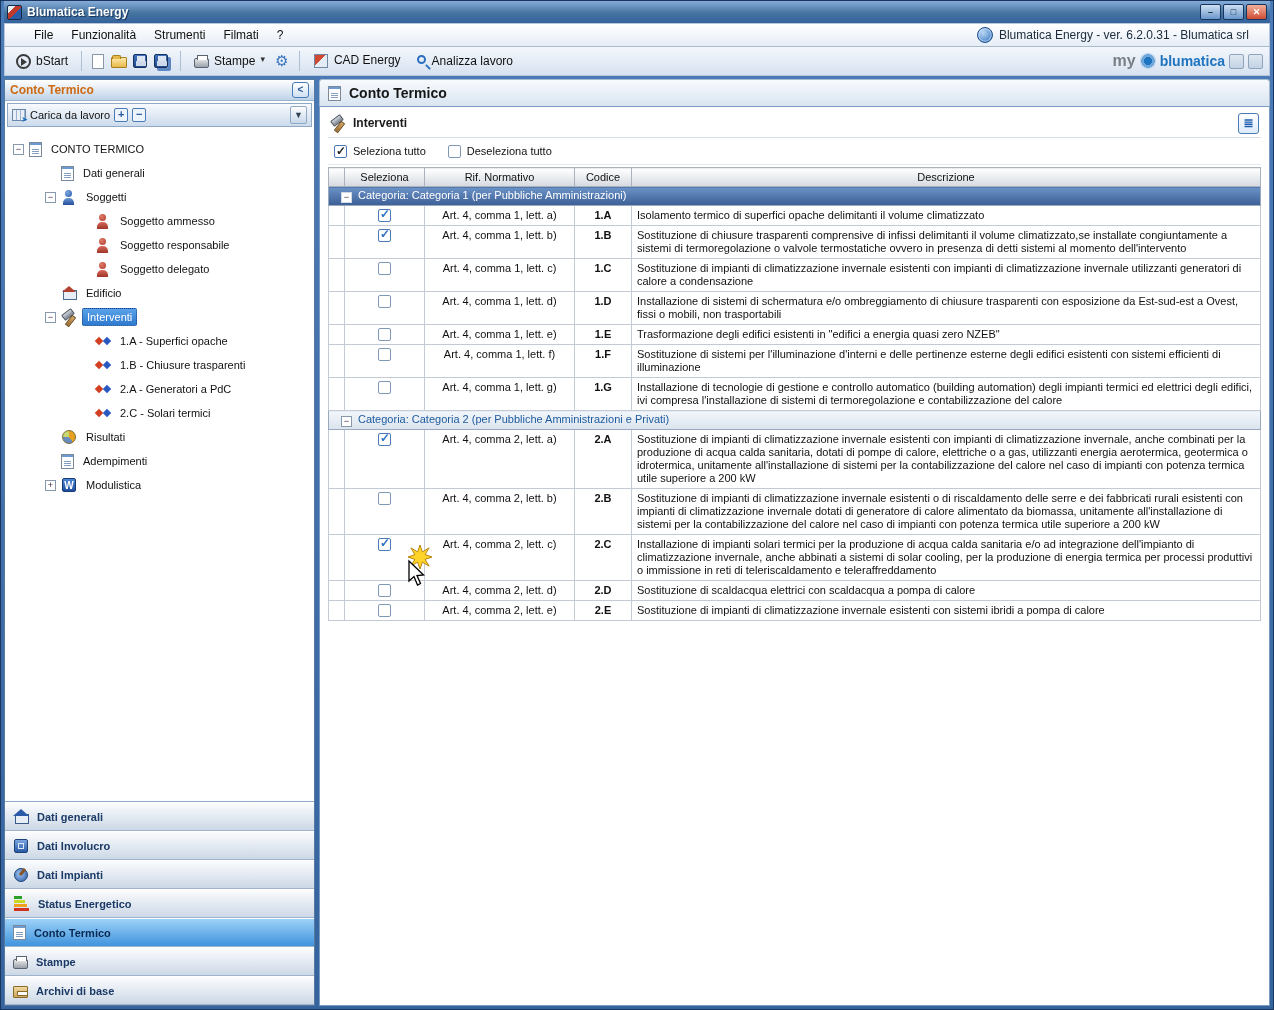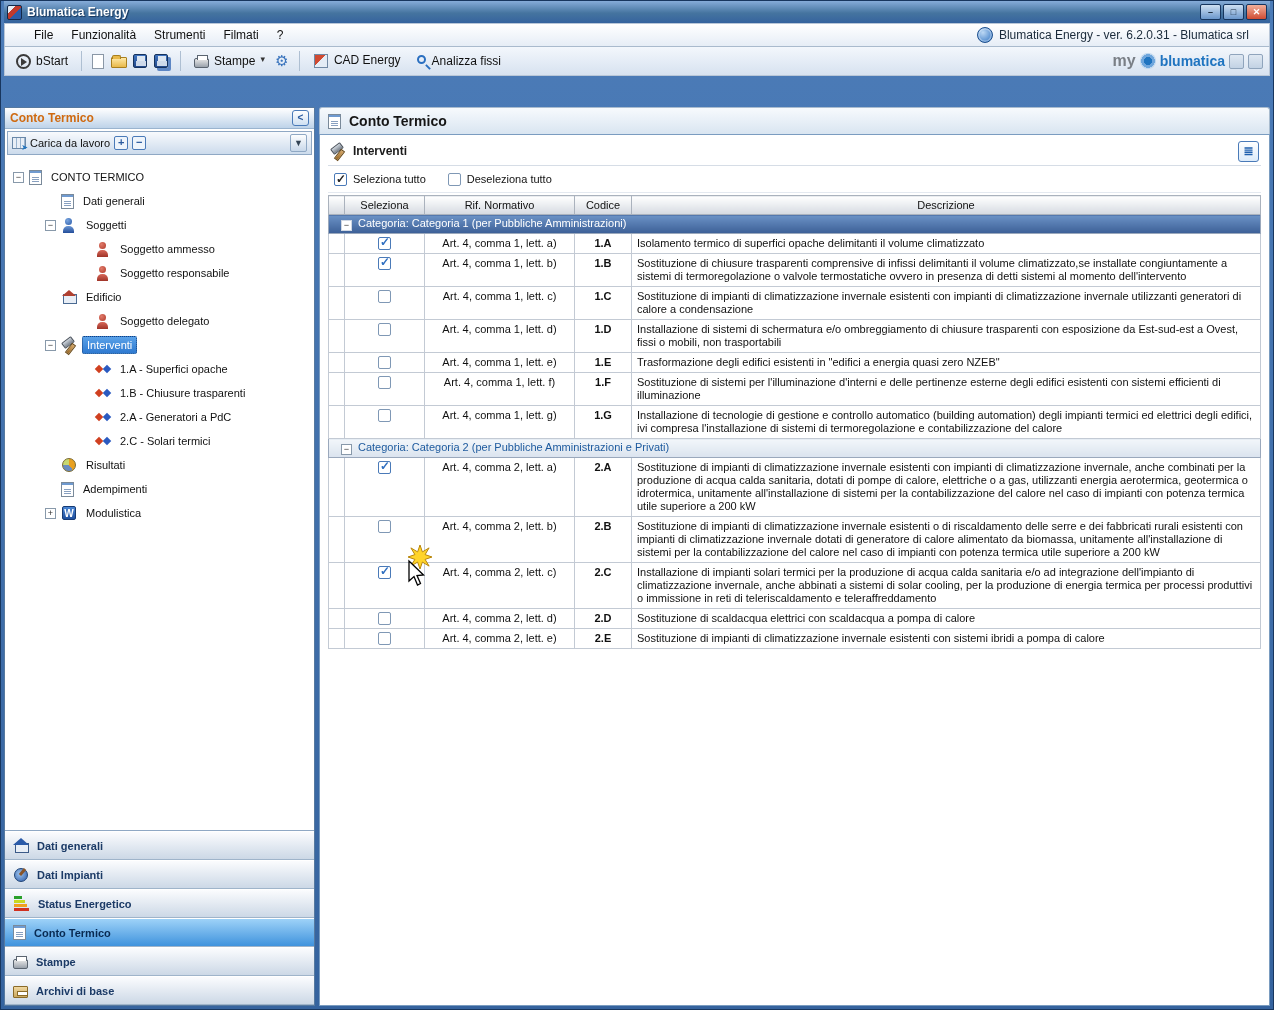--- a/index.html
+++ b/index.html
@@ -59,21 +59,21 @@
   .ico-mag::after { content:""; position:absolute; width:2px; height:6px; background:#2a6fc0;
     left:8px; top:7px; transform:rotate(-45deg); }
   .logo-area { margin-left:auto; display:flex; align-items:center; gap:4px; }
   .logo-my { color:#7a7f86; font-weight:bold; font-size:16px; }
   .logo-dots { width:16px; height:16px; border-radius:50%; background:radial-gradient(circle at 50% 50%, #1f74c0 35%, #6fa6dc 36% 60%, #bcd6ee 61%); }
   .logo-blu { color:#1f74c0; font-weight:bold; font-size:14px; }
   .ico-small-grid { width:15px; height:15px; border:1px solid #8fa4bc; background:
     linear-gradient(#dfe8f2,#c2d2e4); border-radius:2px; }
 
   
-  .content { flex:1; display:flex; gap:4px; padding-top:3px; min-height:0;margin-top:28px; }
+  .content { flex:1; display:flex; gap:4px; padding-top:3px; min-height:0; }
 
   
   .sidebar { width:311px; background:#fff; border:1px solid #56799f; display:flex; flex-direction:column; min-height:0; }
   .sb-header { height:21px; flex:0 0 21px; background:linear-gradient(#ffffff,#bed3e9); display:flex; align-items:center;
     padding:0 5px; border-bottom:1px solid #9ab4cf; }
   .sb-title { color:#cf6a11; font-weight:bold; font-size:12px; }
   .sb-collapse { margin-left:auto; width:17px; height:16px; border:1px solid #4a7ab8; border-radius:3px;
     background:linear-gradient(#ffffff,#cfe0f2); color:#2a5a9e; font-size:10px; line-height:14px; text-align:center; font-weight:bold; }
   .carica { height:24px; flex:0 0 24px; margin:2px; border:1px solid #8fa8c4;
     background:linear-gradient(#f8fafd,#ccdbec); display:flex; align-items:center; gap:4px; padding:0 4px; font-size:11px; color:#111; }
@@ -231,21 +231,21 @@
       <span class="dd-arrow">▾</span>
     </div>
     <span class="ico ico-gear">⚙</span>
     <span class="tb-sep"></span>
     <div class="tb-btn">
       <span class="ico ico-cad"></span>
       <span>CAD Energy</span>
     </div>
     <div class="tb-btn">
       <span class="ico ico-mag"></span>
-      <span>Analizza fissi</span>
+      <span>Analizza lavoro</span>
     </div>
     <div class="logo-area">
       <span class="logo-my">my</span>
       <span class="logo-dots"></span>
       <span class="logo-blu">blumatica</span>
       <span class="ico-small-grid"></span>
       <span class="ico-small-grid"></span>
     </div>
   </div>
 
@@ -282,29 +282,29 @@
           <div class="tree-row lvl2">
             <span class="exp-spacer"></span>
             <span class="ico ico-person"></span>
             <span class="tree-label">Soggetto ammesso</span>
           </div>
           <div class="tree-row lvl2">
             <span class="exp-spacer"></span>
             <span class="ico ico-person"></span>
             <span class="tree-label">Soggetto responsabile</span>
           </div>
+          <div class="tree-row lvl2">
+            <span class="exp-spacer"></span>
+            <span class="ico ico-person"></span>
+            <span class="tree-label">Soggetto delegato</span>
+          </div>
           <div class="tree-row lvl1">
             <span class="exp-spacer"></span>
             <span class="ico ico-building"></span>
             <span class="tree-label">Edificio</span>
-          </div>
-          <div class="tree-row lvl2">
-            <span class="exp-spacer"></span>
-            <span class="ico ico-person"></span>
-            <span class="tree-label">Soggetto delegato</span>
           </div>
           <div class="tree-row lvl1 selected">
             <span class="expander">−</span>
             <span class="ico ico-hammer"></span>
             <span class="tree-label">Interventi</span>
           </div>
           <div class="tree-row lvl2">
             <span class="exp-spacer"></span>
             <span class="ico ico-diamonds"></span>
             <span class="tree-label">1.A - Superfici opache</span>
@@ -337,20 +337,24 @@
           <div class="tree-row lvl1">
             <span class="expander">+</span>
             <span class="ico ico-word">W</span>
             <span class="tree-label">Modulistica</span>
           </div>
         </div>
       <div class="nav">
           <div class="nav-btn">
             <span class="ico ico-house"></span>
             <span>Dati generali</span>
+          </div>
+          <div class="nav-btn">
+            <span class="ico ico-walls"></span>
+            <span>Dati Involucro</span>
           </div>
           <div class="nav-btn">
             <span class="ico ico-plant"></span>
             <span>Dati Impianti</span>
           </div>
           <div class="nav-btn">
             <span class="ico ico-energy">
               <i></i>
               <i></i>
               <i></i>

